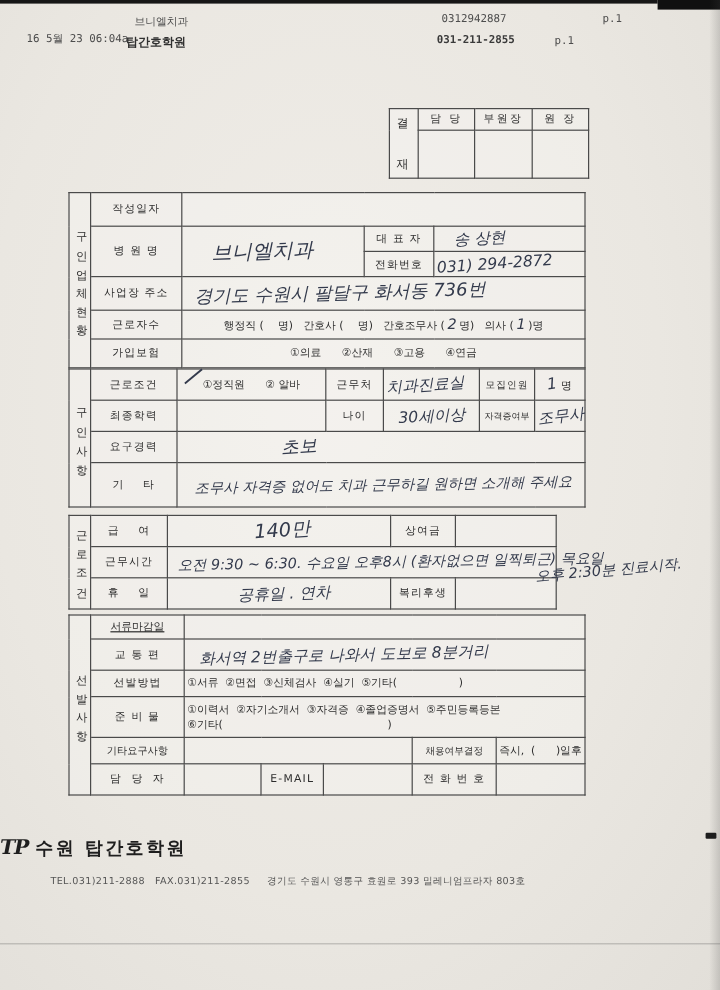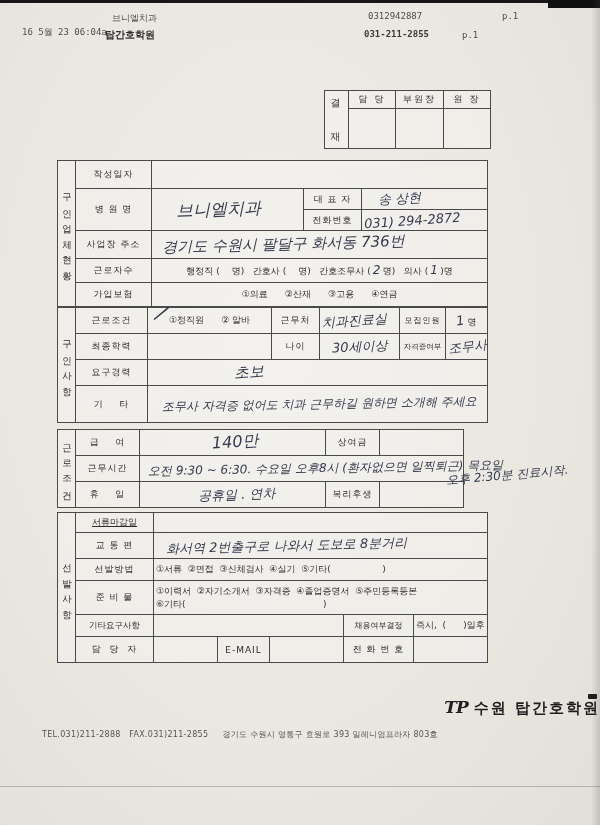--- a/index.html
+++ b/index.html
@@ -57,21 +57,21 @@
   .hw-career{font-size:15px;transform:rotate(-4deg);margin-left:84px;}
   .hw-etc{font-size:12px;transform:rotate(-1deg);margin-left:12px;}
   .hw-pay{font-size:16px;transform:rotate(-4deg);margin-left:70px;}
   .hw-hours{font-size:12px;transform:rotate(-1deg);margin-left:6px;}
   .hw-holi{font-size:13px;transform:rotate(-2deg);margin-left:56px;}
   .hw-trans{font-size:13px;transform:rotate(-1.5deg);margin-left:10px;}
   .overflow-note{position:absolute;left:446px;top:467px;font-size:12px;transform:rotate(-5deg);}
   .slash-mark{position:absolute;left:6px;top:-5px;font-size:16px;font-weight:bold;transform:rotate(8deg);color:#333a4c;}
   .rel{position:relative;}
   
-  .footer-logo{position:absolute;left:0;top:697px;width:600px;text-align:right;color:#1e1e1e;}
+  .footer-logo{position:absolute;left:0;top:697px;width:600px;text-align:left;color:#1e1e1e;}
   .logo-mark{font-family:"DejaVu Serif","Liberation Serif",serif;font-style:italic;font-weight:bold;
         font-size:17px;letter-spacing:-1px;margin-right:6px;}
   .logo-text{font-size:15px;font-weight:bold;letter-spacing:2px;}
   .footer-addr{position:absolute;left:0;top:729px;width:480px;text-align:center;
         font-size:8px;color:#555;letter-spacing:.3px;white-space:pre;}
 </style>
 </head>
 <body>
 
 <div class="page">

